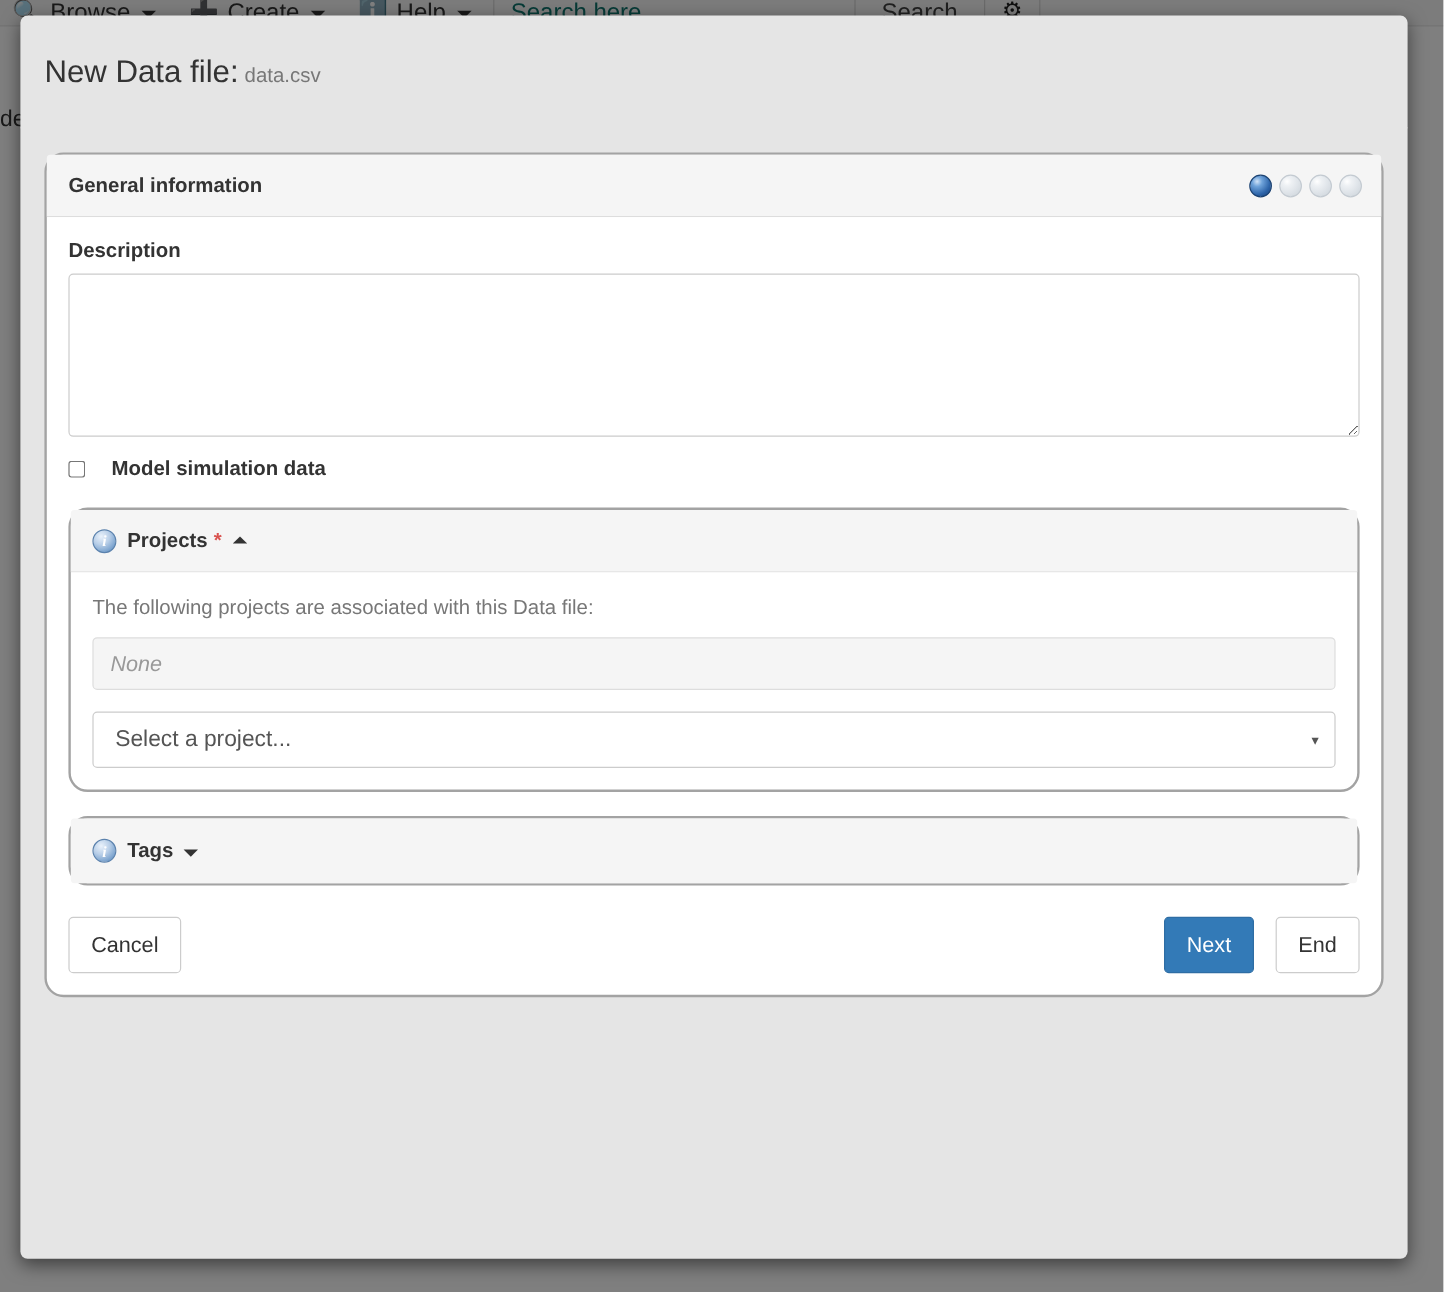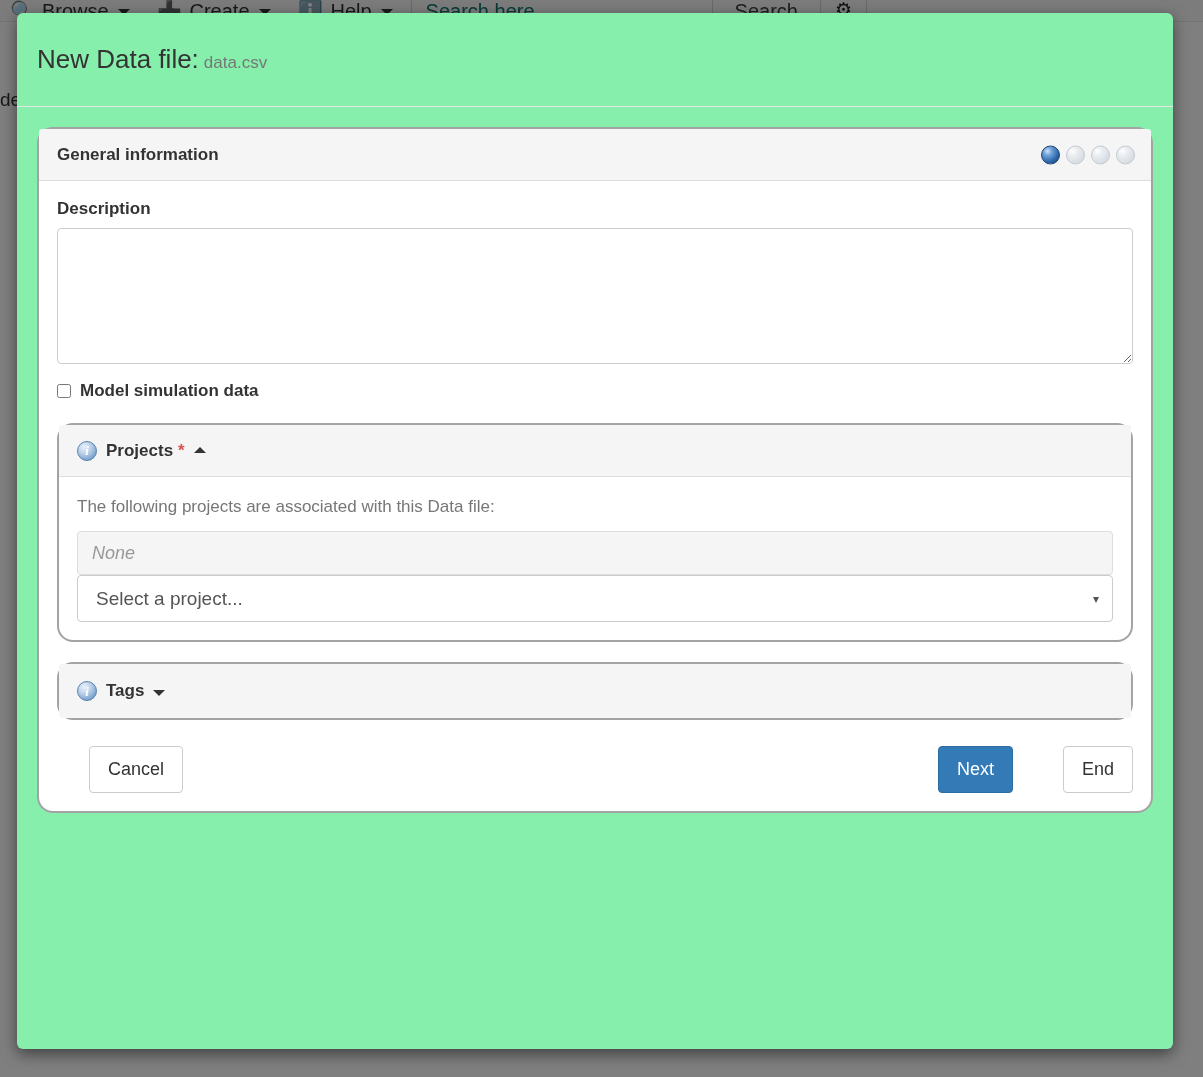--- a/index.html
+++ b/index.html
@@ -90,21 +90,21 @@
     background: rgba(0,0,0,0.5);
   }
 
   
   .modal-dialog {
     position: absolute;
     left: 17px;
     top: 13px;
     width: 1156px;
     height: 1036px;
-    background: #86efac;
+    background: #e5e5e5;
     border-radius: 6px;
     box-shadow: 0 5px 15px rgba(0,0,0,.5);
     overflow: hidden;
   }
   .modal-header {
     height: 94px;
     border-bottom: 1px solid #e5e5e5;
     display: flex;
     align-items: center;
     padding: 0 20px;
@@ -200,21 +200,21 @@
     line-height: 1.45;
   }
   .help-text {
     font-size: 17px;
     color: #777;
     margin: 2px 0 12px 0;
   }
   .checkbox-row {
     display: flex;
     align-items: center;
-    gap: 9px;
+    gap: 22px;
     margin-bottom: 22px;
   }
   .checkbox-row input[type=checkbox] {
     width: 14px;
     height: 14px;
     margin: 0;
   }
   .checkbox-row label {
     font-size: 17px;
     font-weight: bold;
@@ -271,21 +271,21 @@
     font-style: italic;
     border: 1px solid #ddd;
     border-radius: 4px;
     height: 44px;
     font-size: 18px;
     padding: 0 14px;
     display: flex;
     align-items: center;
     width: 100%;
   }
-  .select-wrap { position: relative; width: 100%; }
+  .select-wrap { position: relative; width: 100%; margin-top: 18px; }
   .select-box {
     height: 47px;
     border: 1px solid #ccc;
     border-radius: 4px;
     background: #fff;
     font-size: 19px;
     color: #555;
     padding: 0 34px 0 18px;
     display: flex;
     align-items: center;
@@ -318,21 +318,20 @@
   .btn {
     font-family: "Liberation Sans", sans-serif;
     font-size: 18px;
     line-height: 1.4;
     padding: 10px 18px;
     border-radius: 4px;
     cursor: pointer;
     background: #fff;
     border: 1px solid #ccc;
     color: #333;
-    margin-left: 32px;
   }
   .btn-primary {
     background: #337ab7;
     border: 1px solid #2e6da4;
     color: #fff;
   }
   .btn-group-right { display: flex; gap: 18px; }
 </style>
 </head>
 <body>

